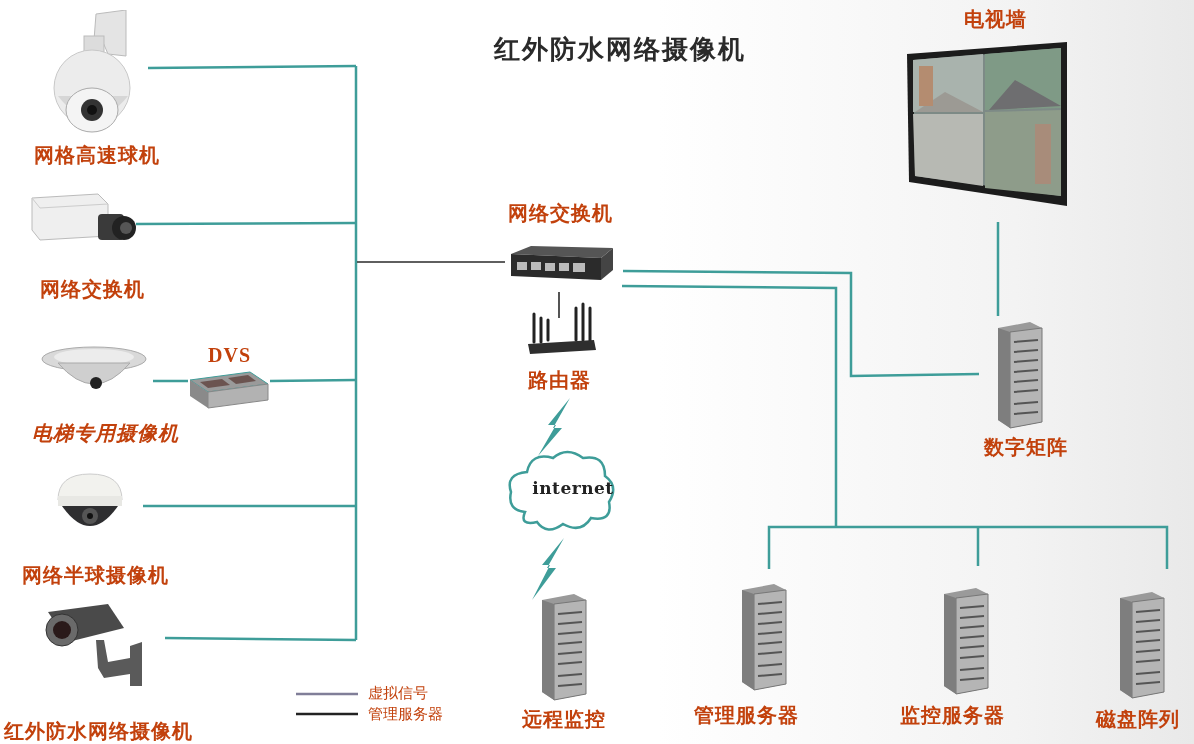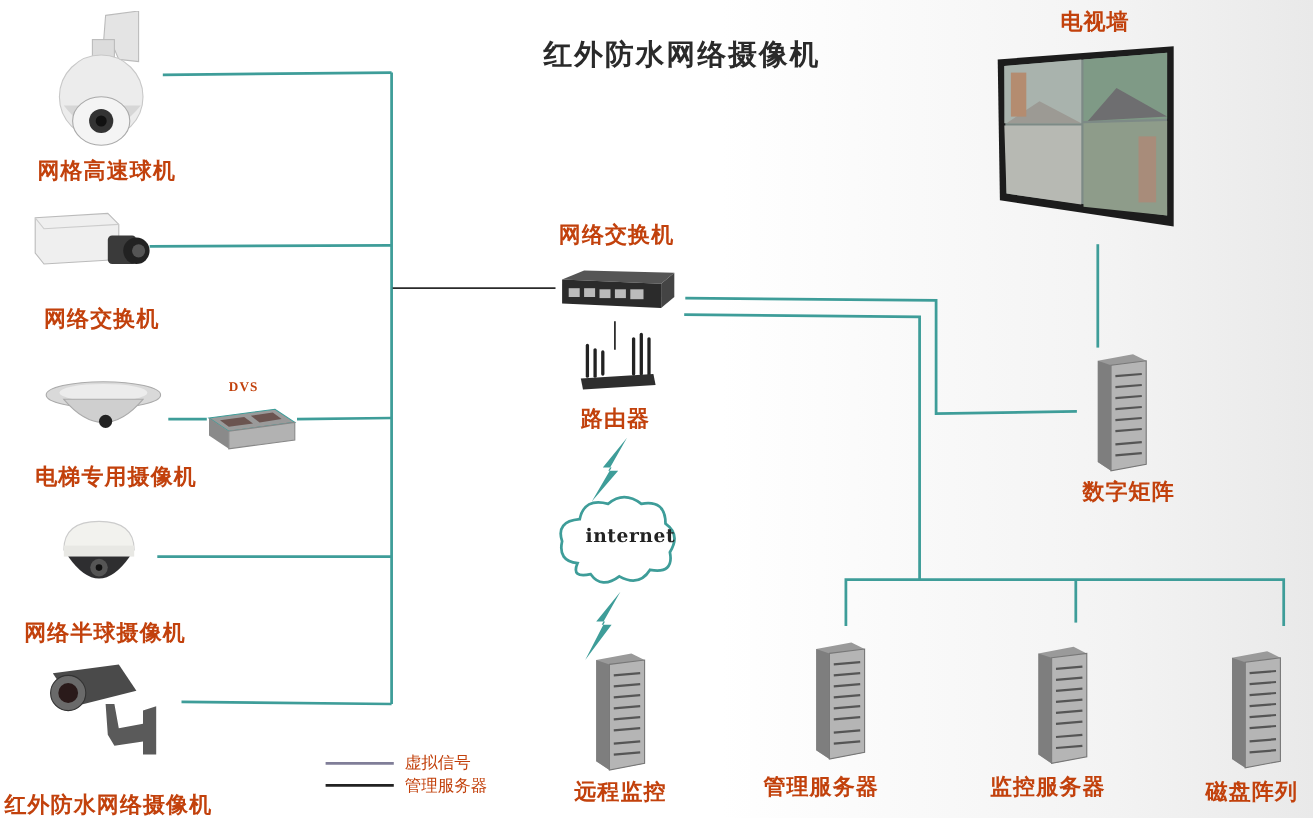--- a/index.html
+++ b/index.html
@@ -109,23 +109,23 @@
 <div class="lbl" style="left:40px;top:276px;">网络交换机</div>
 
 <div class="abs elev-cam">
   <svg width="112" height="54" viewBox="0 0 112 54">
     <ellipse cx="56" cy="16" rx="52" ry="12" fill="#d9d9d9" stroke="#aaa"></ellipse>
     <ellipse cx="56" cy="14" rx="40" ry="8" fill="#ececec"></ellipse>
     <path d="M20 20 Q56 62 92 20 Z" fill="#cfcfcf" stroke="#aaa"></path>
     <circle cx="58" cy="40" r="6" fill="#222"></circle>
   </svg>
 </div>
-<div class="lbl" style="left:32px;top:420px;">电梯专用摄像机</div>
-
-<div class="lbl" style="left:208px;top:344px;font-family:'Liberation Serif',serif;font-size:12px;">DVS</div>
+<div class="lbl" style="left:32px;top:420px;font-style:italic;">电梯专用摄像机</div>
+
+<div class="lbl" style="left:208px;top:344px;font-family:'Liberation Serif',serif;font-size:20px;">DVS</div>
 <div class="abs dvs">
   <svg width="82" height="40" viewBox="0 0 82 40">
     <path d="M2 10 L62 2 L80 14 L20 22 Z" fill="#9a9a9a" stroke="#3e9d99" stroke-width="1"></path>
     <path d="M12 12 L34 9 L42 15 L20 18 Z" fill="#6b5450"></path>
     <path d="M40 8 L60 5 L68 11 L48 14 Z" fill="#6b5450"></path>
     <path d="M2 10 L20 22 L20 38 L2 26 Z" fill="#8a8a8a"></path>
     <path d="M20 22 L80 14 L80 30 L20 38 Z" fill="#b2b2b2" stroke="#888"></path>
   </svg>
 </div>
 

